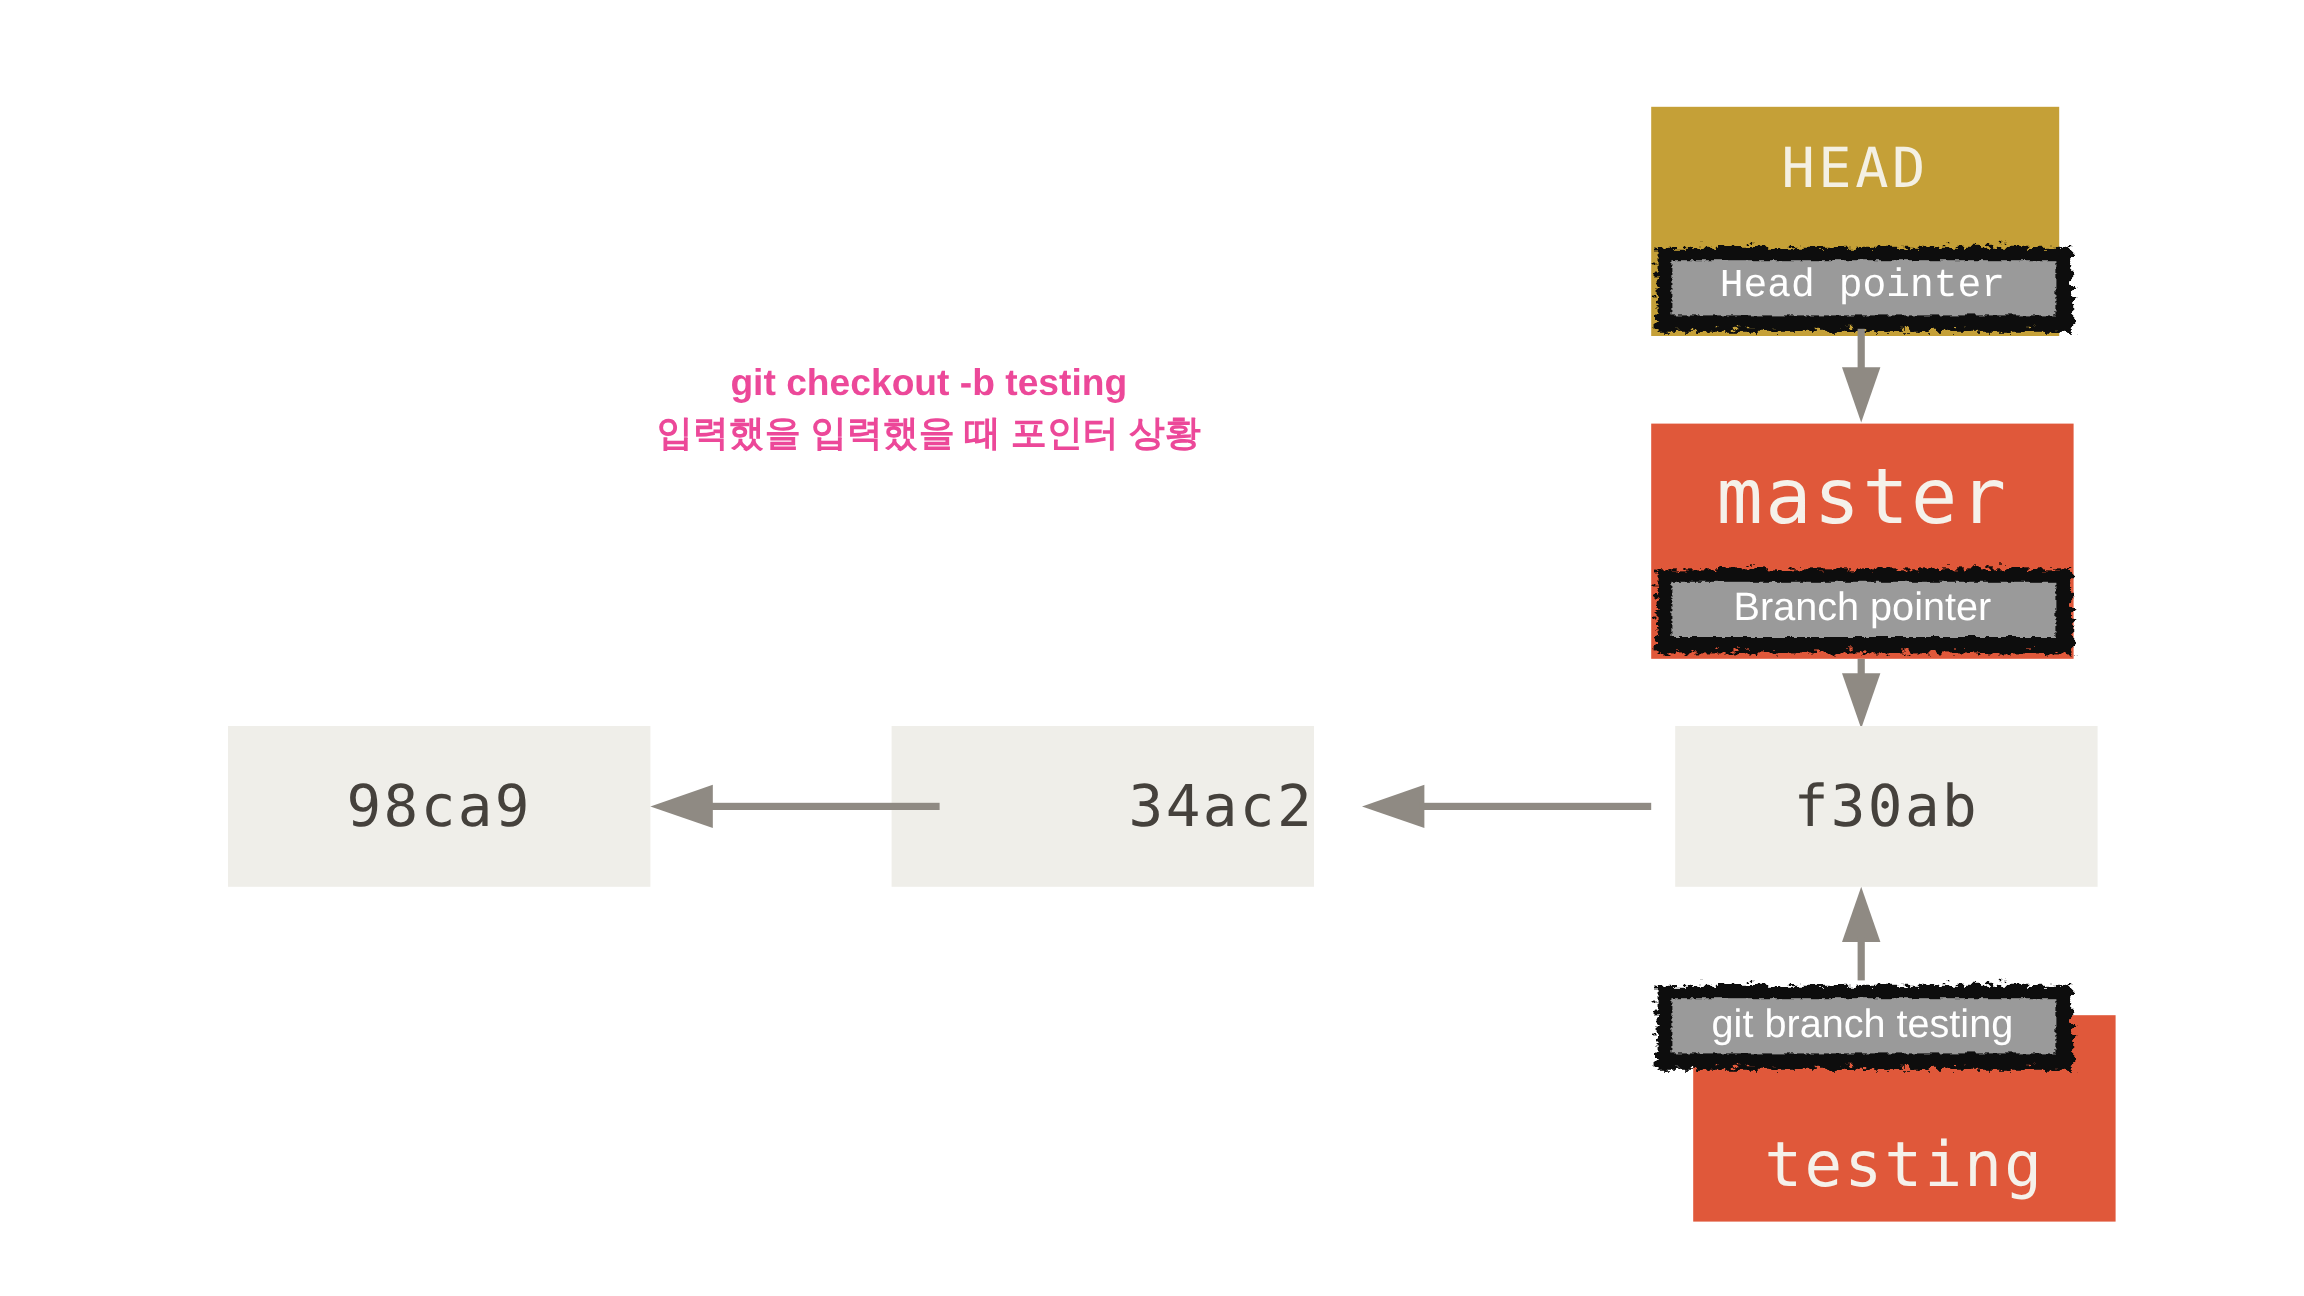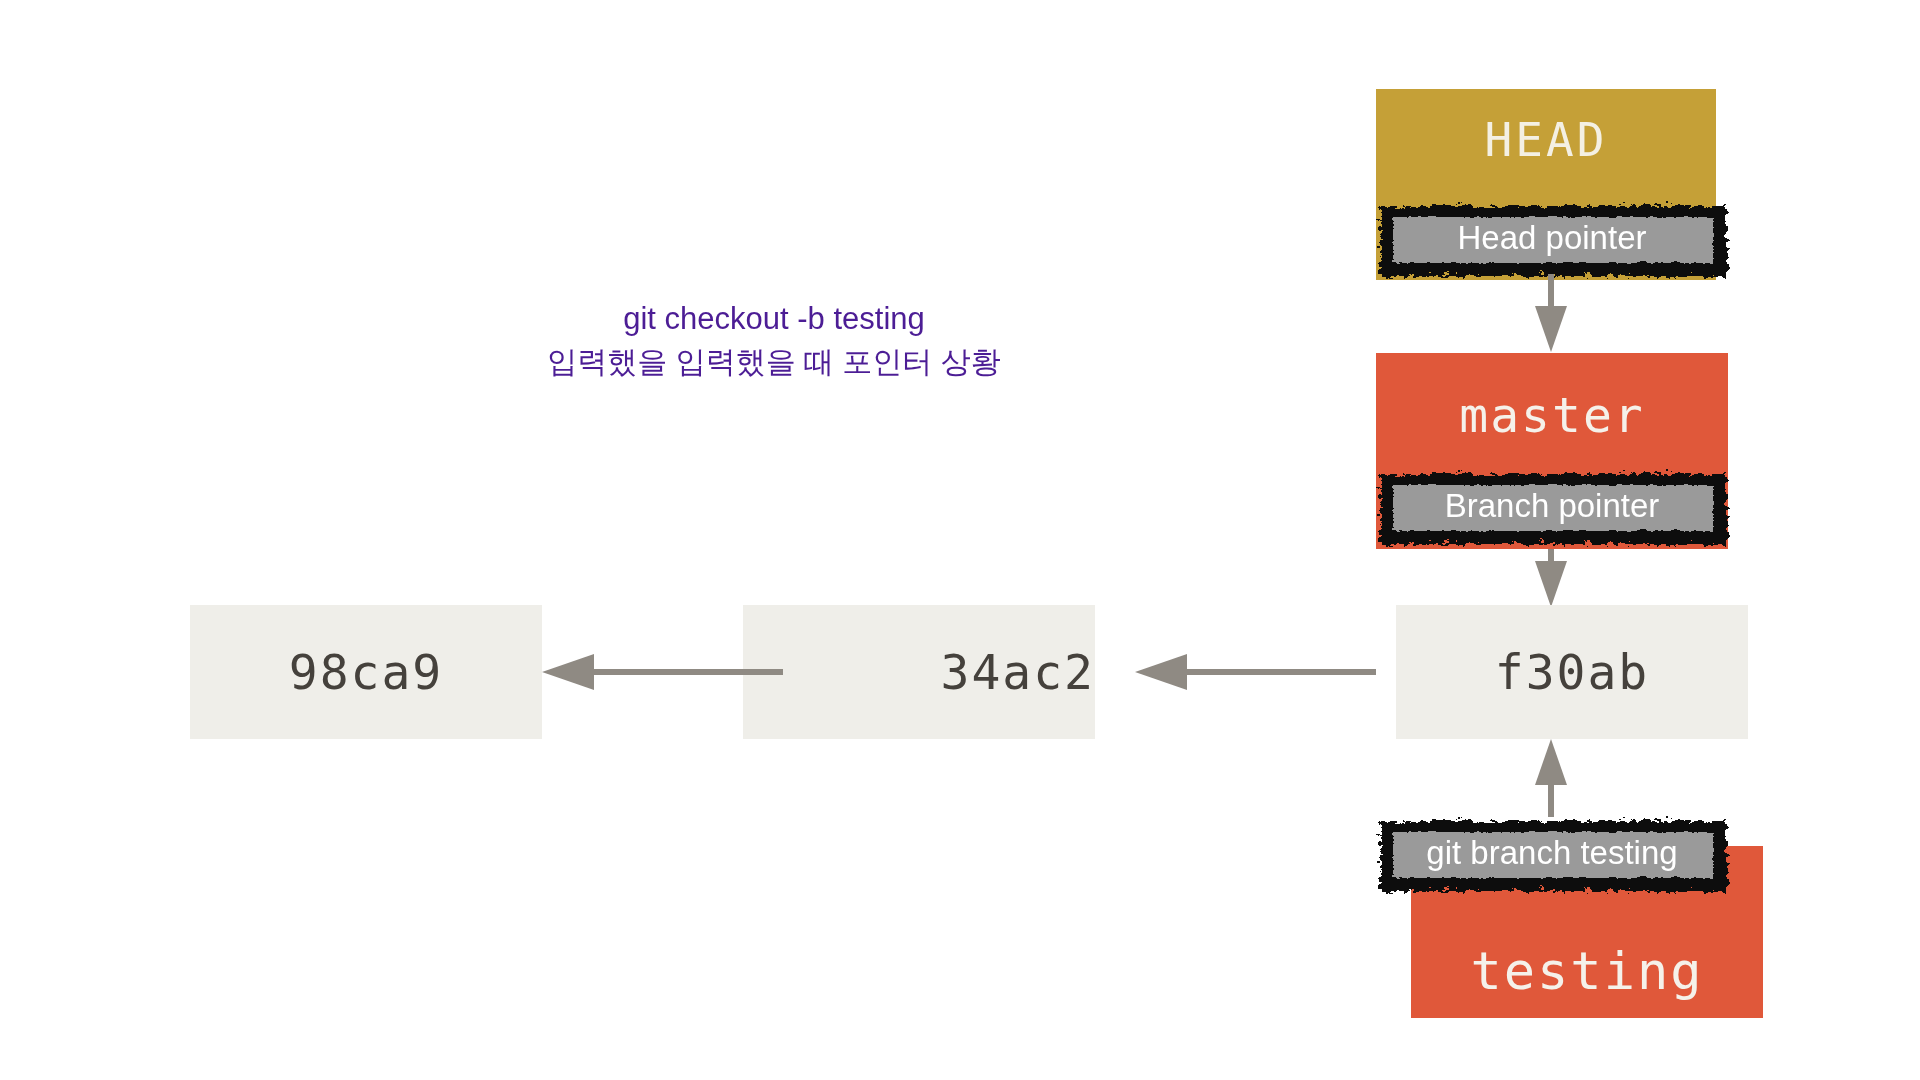--- a/index.html
+++ b/index.html
@@ -4,21 +4,21 @@
 <style>
   html,body { margin:0; padding:0; background:#ffffff; }
   .canvas {
     position:relative; width:1920px; height:1080px; background:#ffffff;
     overflow:hidden; font-family:"Liberation Sans", sans-serif;
   }
 
   
   .caption {
     position:absolute; left:398px; top:298px; width:752px;
-    text-align:center; color:#4c1d95; font-weight:400;
+    text-align:center; color:#ec4899; font-weight:700;
   }
   .caption .cap-line1 { font-size:31px; line-height:41px; }
   .caption .cap-line2 { font-size:30px; line-height:45px; }
 
   
   .box { position:absolute; box-sizing:border-box; }
   .mono { font-family:"DejaVu Sans Mono","Liberation Mono",monospace; }
 
   .head-box {
     left:1376px; top:89px; width:340px; height:191px;
@@ -29,21 +29,21 @@
     margin-top:26px; font-size:46px; line-height:50px;
     color:#F4F0E3; letter-spacing:3px;
   }
 
   .branch-box { background:var(--branch-bg,#E0583A); }
   .master-box {
     left:1376px; top:353px; width:352px; height:196px;
     display:flex; justify-content:center; align-items:flex-start;
   }
   .master-box .box-label {
-    margin-top:36px; font-size:48px; line-height:52px;
+    margin-top:36px; font-size:64px; line-height:52px;
     color:#F5F1EA; letter-spacing:2px;
   }
   .testing-box {
     left:1411px; top:818px; width:352px; height:172px;
     display:flex; justify-content:center; align-items:flex-end;margin-top:28px;
   }
   .testing-box .box-label {
     margin-bottom:20px; font-size:52px; line-height:54px;
     color:#F5F1EA; letter-spacing:2px;
   }
@@ -61,21 +61,21 @@
   
   .annot {
     position:absolute; width:364px; height:84px;
   }
   .annot svg { position:absolute; left:0; top:0; width:100%; height:100%; }
   .annot .annot-text {
     position:absolute; left:0; top:0; width:100%; height:100%;
     display:flex; align-items:center; justify-content:center;
     color:#ffffff; font-size:33px; padding-bottom:2px; box-sizing:border-box;
   }
-  .annot-head    { left:1370px; top:197px; }
+  .annot-head    { left:1370px; top:197px;font-family:Liberation Mono, monospace; }
   .annot-branch  { left:1370px; top:465px; }
   .annot-testing { left:1370px; top:812px; }
 
   
   .vline {
     position:absolute; width:6px; background:var(--arrow,#8F8A83);
   }
   .hline {
     position:absolute; height:6px; background:var(--arrow,#8F8A83);
   }

